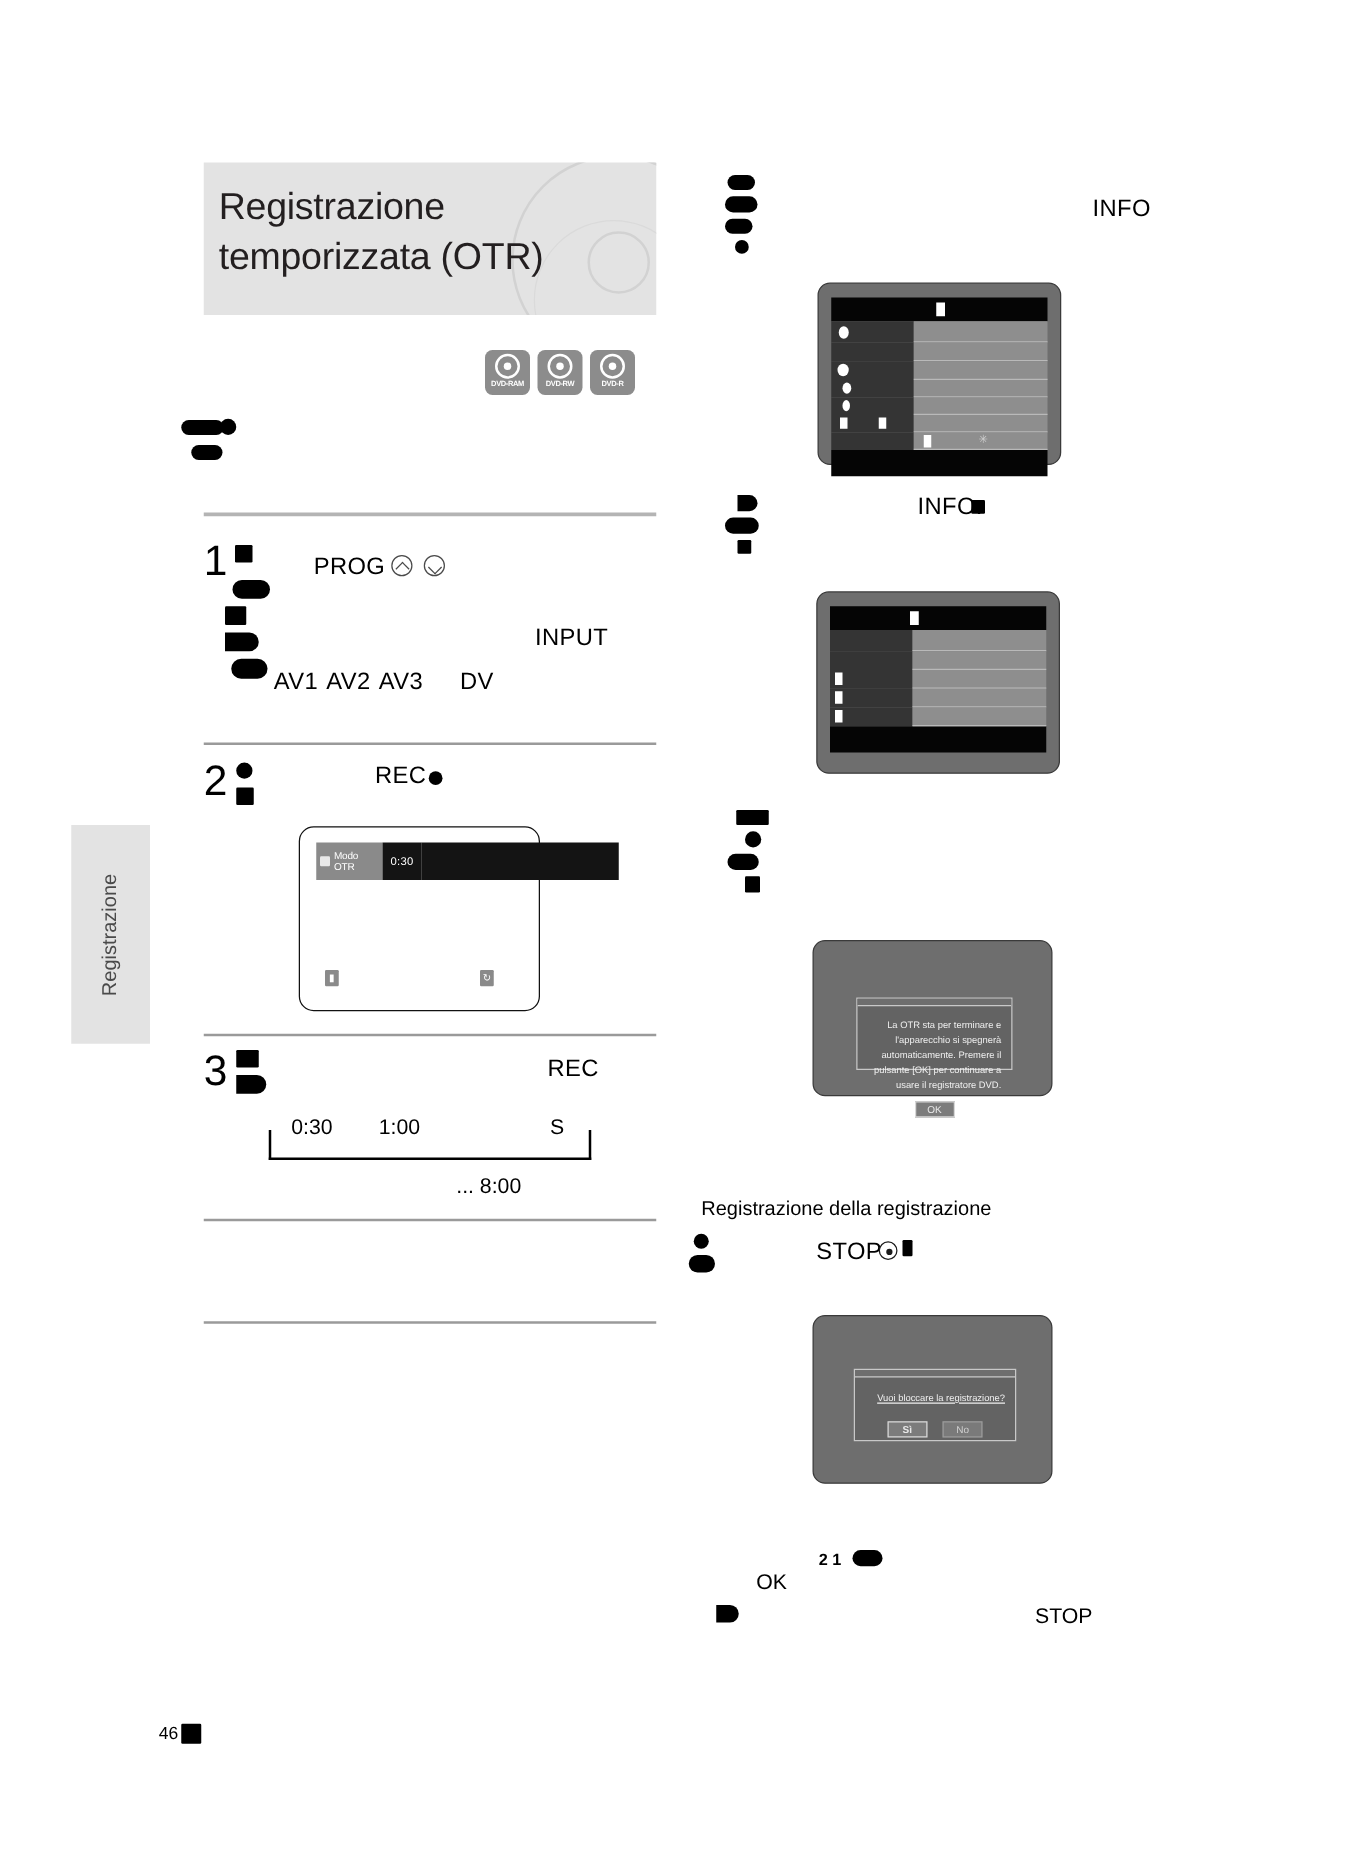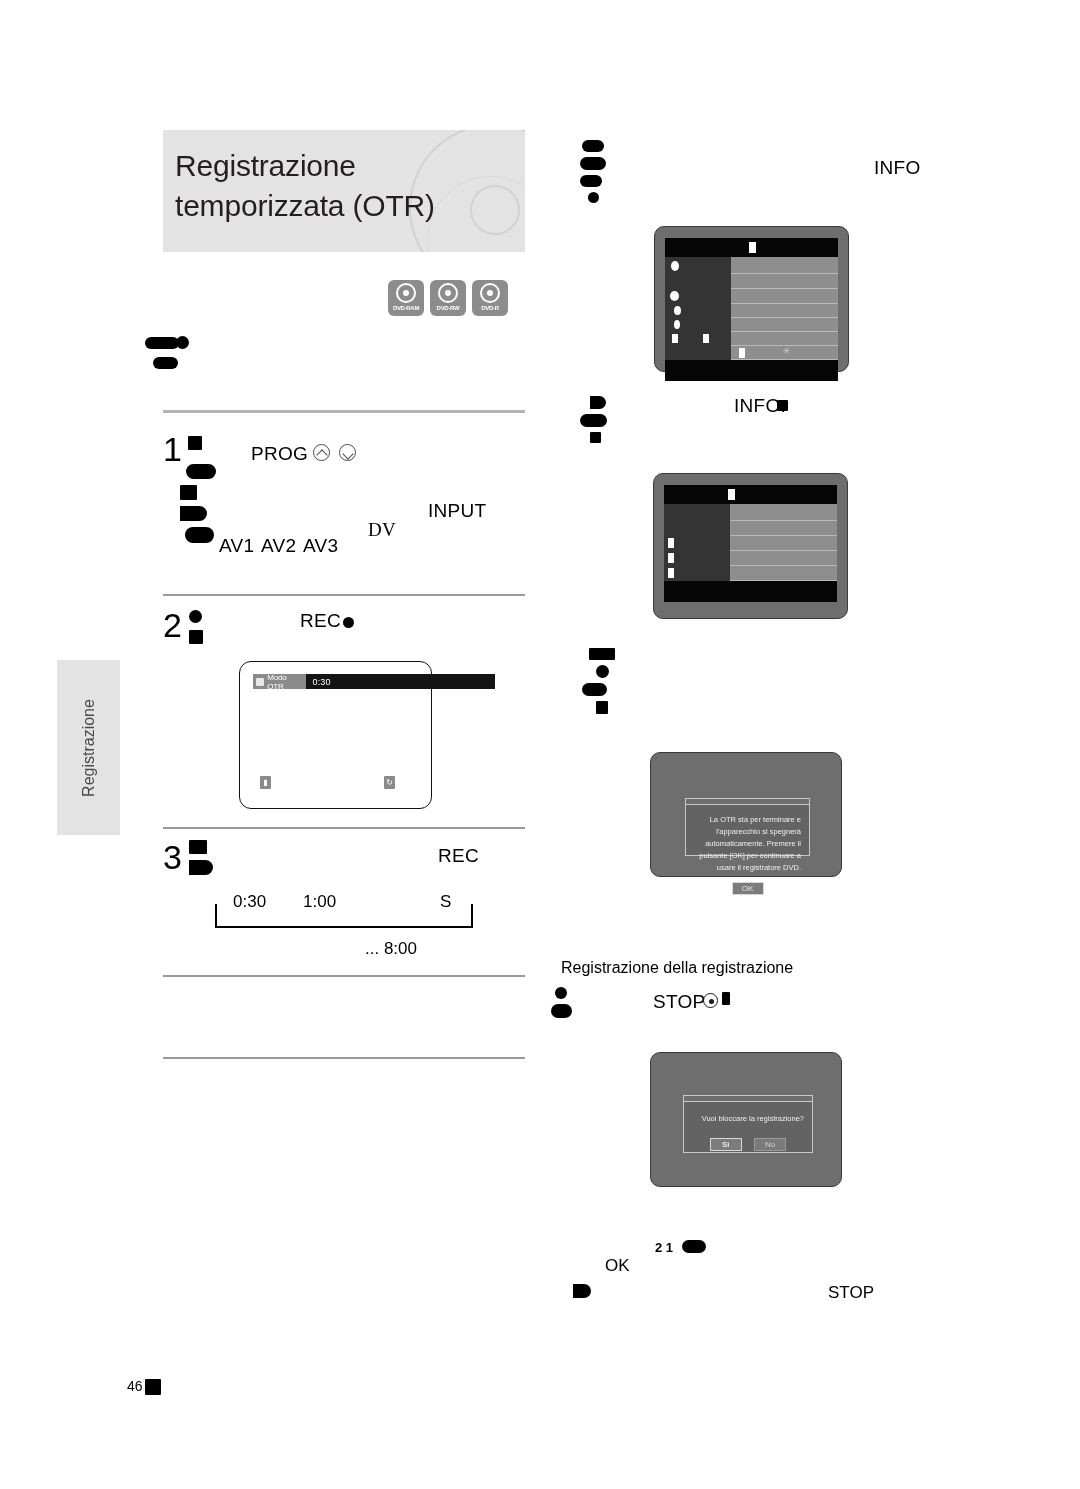--- a/index.html
+++ b/index.html
@@ -104,21 +104,21 @@
     border-radius: 50%; background: #000; vertical-align: baseline;
   }
 
   
   .tv {
     border: 1.6px solid #111; border-radius: 12px;
     background: #fff; position: relative;
   }
   .otr-bar {
     position: absolute; left: 13px; top: 12px;
-    height: 15px; display: flex; align-items: stretch;
+    height: 30px; display: flex; align-items: stretch;
     font-size: 8px; color: #fff;
   }
   .otr-lab {
     background: #8a8a8a; display: flex; align-items: center;
     padding: 0 5px 0 3px; gap: 3px; letter-spacing: -0.2px;
   }
   .otr-ico {
     width: 9px; height: 8px; background: #e8e8e8;
     border-radius: 1px; display: inline-block;
   }
@@ -245,21 +245,21 @@
       <span class="rd r" style="position:absolute;left:23px;top:32px;width:30px;height:15px;"></span>
       <span class="rd sq" style="position:absolute;left:17px;top:53px;width:17px;height:15px;"></span>
       <span class="rd rr" style="position:absolute;left:17px;top:74px;width:27px;height:15px;"></span>
       <span class="rd r" style="position:absolute;left:22px;top:95px;width:29px;height:16px;"></span>
 
       <span class="kbd" style="position:absolute;left:265px;top:68px;">INPUT</span>
 
       <span class="kbd" style="position:absolute;left:56px;top:103px;">AV1</span>
       <span class="kbd" style="position:absolute;left:98px;top:103px;">AV2</span>
       <span class="kbd" style="position:absolute;left:140px;top:103px;">AV3</span>
-      <span class="kbd" style="position:absolute;left:205px;top:87px;font-family:Liberation Serif, serif;">DV</span>
+      <span class="kbd" style="position:absolute;left:205px;top:103px;">DV</span>
     </div>
   </div>
 
   <div class="hr-thin" style="position:absolute;left:163px;top:594px;width:362px;"></div>
 
   <div style="position:absolute;left:163px;top:608px;width:362px;">
     <div style="position:relative;">
       <span class="stepnum" style="position:absolute;left:0;top:0;">2</span>
       <span class="rd dot" style="position:absolute;left:26px;top:2px;width:13px;height:13px;"></span>
       <span class="rd sq" style="position:absolute;left:26px;top:22px;width:14px;height:14px;"></span>
@@ -433,21 +433,21 @@
   <span class="rd r" style="position:absolute;left:551px;top:1004px;width:21px;height:14px;"></span>
   <span class="kbd" style="position:absolute;left:653px;top:991px;">STOP</span>
   <span style="position:absolute;left:703px;top:993px;width:15px;height:15px;border:1.3px solid #1a1a1a;border-radius:50%;display:inline-block;">
     <span style="position:absolute;left:4.5px;top:4.5px;width:5px;height:5px;background:#1a1a1a;border-radius:50%;display:block;"></span>
   </span>
   <span class="rd sq" style="position:absolute;left:722px;top:992px;width:8px;height:13px;"></span>
 
   <div class="dlg-tv" style="position:absolute;left:650px;top:1052px;width:192px;height:135px;">
     <div class="dlg-box" style="left:32px;top:42px;width:130px;height:58px;">
       <div class="dlg-strip"></div>
-      <div class="dlg-msg" style="padding-top:11px;">Vuoi bloccare la registrazione?</div>
+      <div class="dlg-msg" style="padding-top:11px;text-decoration:underline;">Vuoi bloccare la registrazione?</div>
       <div style="text-align:center;margin-top:8px;">
         <span class="dlg-btn" style="margin-right:8px;font-weight:bold;">Sì</span>
         <span class="dlg-btn plain">No</span>
       </div>
     </div>
   </div>
 
   <span style="position:absolute;left:655px;top:1240px;font-size:13px;font-weight:bold;">2 1</span>
   <span class="rd r" style="position:absolute;left:682px;top:1240px;width:24px;height:13px;"></span>
   <span class="kbd-sm" style="position:absolute;left:605px;top:1256px;">OK</span>

